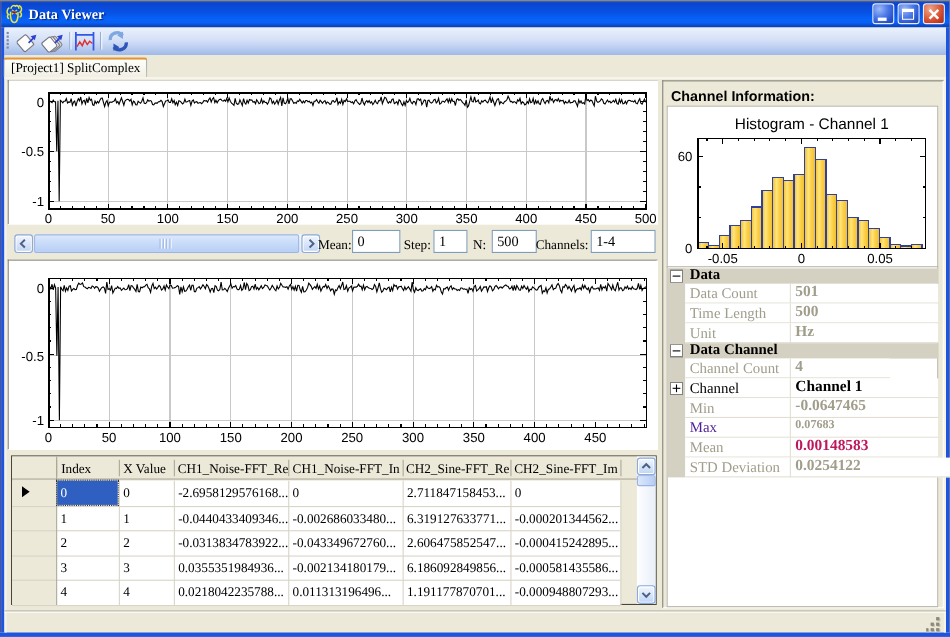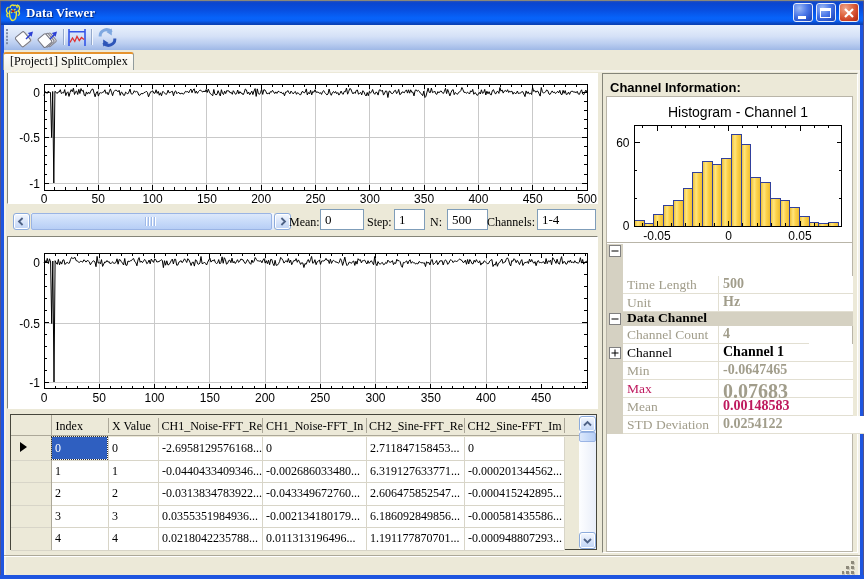--- a/index.html
+++ b/index.html
@@ -563,24 +563,32 @@
       </g>
       <g font-family="Liberation Sans, sans-serif" font-size="12" fill="#000">
         <text x="629.5" y="146.5" text-anchor="end">60</text>
         <text x="629.5" y="230" text-anchor="end">0</text>
         <text x="657" y="239.5" text-anchor="middle">-0.05</text>
         <text x="728.5" y="239.5" text-anchor="middle">0</text>
         <text x="800" y="239.5" text-anchor="middle">0.05</text>
       </g>
     </svg>
     <div style="position:absolute;left:607px;top:244px;width:16px;height:190px;background:#d5d1c2"></div>
+    <div style="position:absolute;left:607px;top:244px;width:246px;height:14px;background:#d5d1c2;font-family:'Liberation Serif',serif;font-weight:bold;font-size:13.5px;color:#000;">
+      <span style="position:absolute;left:20px;top:-2px">Data</span>
+    </div>
     <svg style="position:absolute;left:609px;top:245px" width="12" height="12" viewBox="0 0 12 12">
       <rect x="0.5" y="0.5" width="11" height="11" fill="#fff" stroke="#808080" shape-rendering="crispEdges"></rect>
       <rect x="2.5" y="5.5" width="7" height="1" fill="#000"></rect>
     </svg>
+    <div style="position:absolute;left:623px;top:258px;width:230px;height:18px;background:#fff;border-bottom:1px solid #e2dfd2;font-family:'Liberation Serif',serif;">
+      <span style="position:absolute;left:4px;top:1px;color:#a19d8b;font-size:13.5px">Data Count</span>
+      <span style="position:absolute;left:100px;top:0px;color:#a19d8b;font-weight:bold;font-size:14px">501</span>
+      <span style="position:absolute;left:95px;top:0;width:1px;height:18px;background:#e2dfd2"></span>
+    </div>
     <div style="position:absolute;left:623px;top:276px;width:230px;height:18px;background:#fff;border-bottom:1px solid #e2dfd2;font-family:'Liberation Serif',serif;">
       <span style="position:absolute;left:4px;top:1px;color:#a19d8b;font-size:13.5px">Time Length</span>
       <span style="position:absolute;left:100px;top:0px;color:#a19d8b;font-weight:bold;font-size:14px">500</span>
       <span style="position:absolute;left:95px;top:0;width:1px;height:18px;background:#e2dfd2"></span>
     </div>
     <div style="position:absolute;left:623px;top:294px;width:230px;height:18px;background:#fff;border-bottom:1px solid #e2dfd2;font-family:'Liberation Serif',serif;">
       <span style="position:absolute;left:4px;top:1px;color:#a19d8b;font-size:13.5px">Unit</span>
       <span style="position:absolute;left:100px;top:0px;color:#a19d8b;font-weight:bold;font-size:14px">Hz</span>
       <span style="position:absolute;left:95px;top:0;width:1px;height:18px;background:#e2dfd2"></span>
     </div>
@@ -605,22 +613,22 @@
       <rect x="0.5" y="0.5" width="11" height="11" fill="#fff" stroke="#808080" shape-rendering="crispEdges"></rect>
       <rect x="2.5" y="5.5" width="7" height="1" fill="#000"></rect>
       <rect x="5.5" y="2.5" width="1" height="7" fill="#000"></rect>
     </svg>
     <div style="position:absolute;left:623px;top:362px;width:230px;height:18px;background:#fff;border-bottom:1px solid #e2dfd2;font-family:'Liberation Serif',serif;">
       <span style="position:absolute;left:4px;top:1px;color:#a19d8b;font-size:13.5px">Min</span>
       <span style="position:absolute;left:100px;top:0px;color:#a19d8b;font-weight:bold;font-size:14px">-0.0647465</span>
       <span style="position:absolute;left:95px;top:0;width:1px;height:18px;background:#e2dfd2"></span>
     </div>
     <div style="position:absolute;left:623px;top:380px;width:230px;height:18px;background:#fff;border-bottom:1px solid #e2dfd2;font-family:'Liberation Serif',serif;">
-      <span style="position:absolute;left:4px;top:1px;color:#be185d;font-size:13.5px">Max</span>
-      <span style="position:absolute;left:100px;top:0px;color:#a19d8b;font-weight:bold;font-size:20px">0.07683</span>
+      <span style="position:absolute;left:4px;top:1px;color:#4c1d95;font-size:13.5px">Max</span>
+      <span style="position:absolute;left:100px;top:0px;color:#a19d8b;font-weight:bold;font-size:11px">0.07683</span>
       <span style="position:absolute;left:95px;top:0;width:1px;height:18px;background:#e2dfd2"></span>
     </div>
     <div style="position:absolute;left:623px;top:398px;width:230px;height:18px;background:#fff;border-bottom:1px solid #e2dfd2;font-family:'Liberation Serif',serif;">
       <span style="position:absolute;left:4px;top:1px;color:#a19d8b;font-size:13.5px">Mean</span>
       <span style="position:absolute;left:100px;top:0px;color:#be185d;font-weight:bold;font-size:14px">0.00148583</span>
       <span style="position:absolute;left:95px;top:0;width:1px;height:18px;background:#e2dfd2"></span>
     </div>
     <div style="position:absolute;left:623px;top:416px;width:270px;height:18px;background:#fff;border-bottom:1px solid #e2dfd2;font-family:'Liberation Serif',serif;">
       <span style="position:absolute;left:4px;top:1px;color:#a19d8b;font-size:13.5px">STD Deviation</span>
       <span style="position:absolute;left:100px;top:0px;color:#a19d8b;font-weight:bold;font-size:14px">0.0254122</span>

